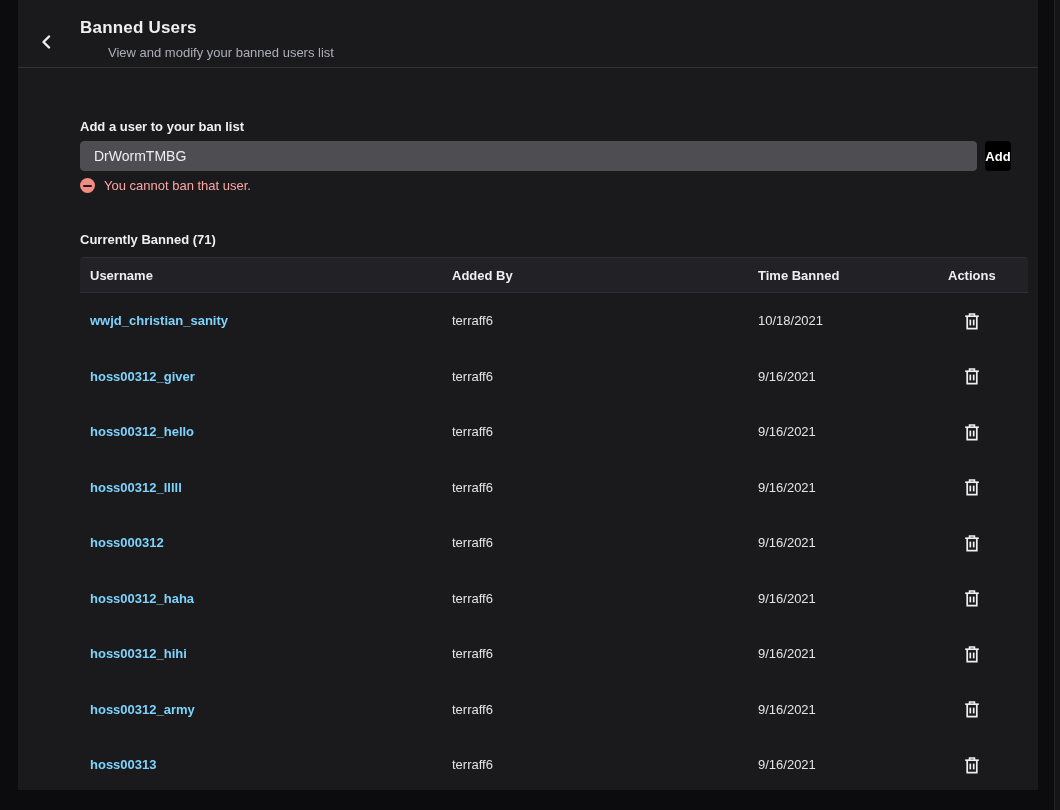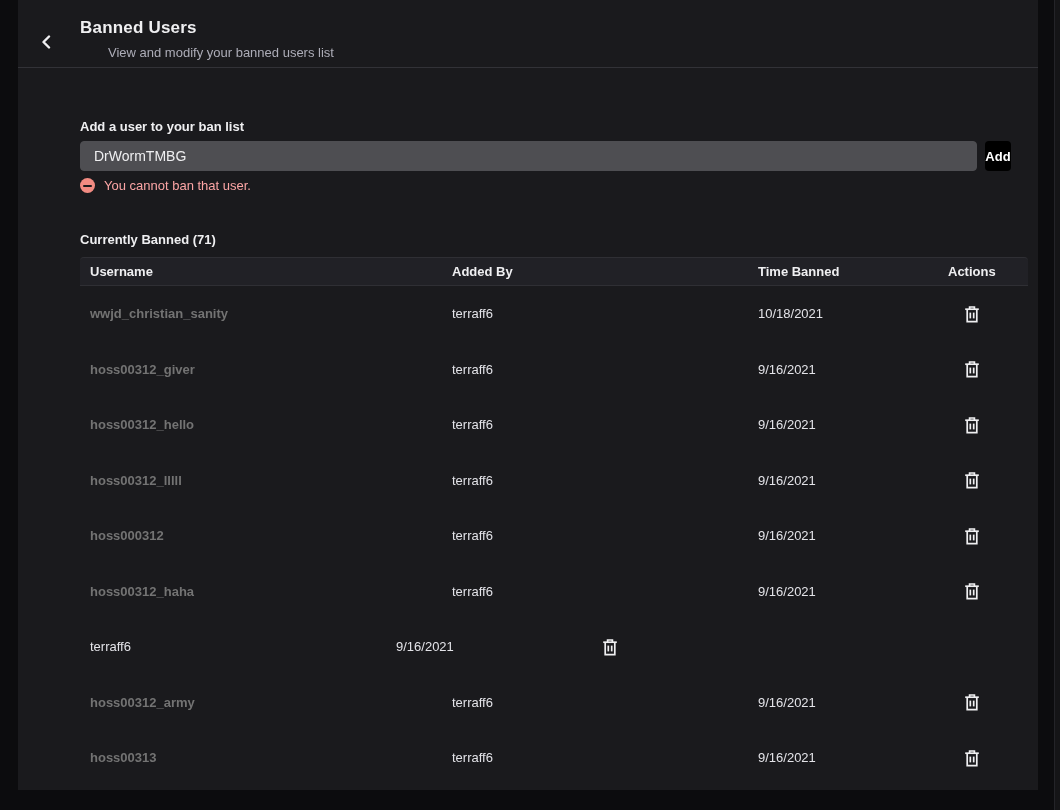--- a/index.html
+++ b/index.html
@@ -54,28 +54,28 @@
     content:""; position:absolute; left:3px; top:6.5px; width:9px; height:2.5px;
     background:#1a1a1d; border-radius:1px;
   }
   .err-text { font-size:13px; color:#fca5a5; }
 
   .banned-heading { position:absolute; left:0; top:146px; font-size:13px; font-weight:700; }
 
   
   .table { position:absolute; left:0; top:171px; width:948px; }
   .thead {
-    display:flex; align-items:center; height:29px;
+    display:flex; align-items:center; height:36px;
     background:#212126; border-radius:4px 4px 0 0;
     border-top:1px solid #2f2f34; border-bottom:1px solid #2f2f34;
     font-size:13px; font-weight:700; color:#efeff1;
   }
   .trow { display:flex; align-items:center; height:55.5px; font-size:13px; }
   .cell { padding-left:10px; overflow:hidden; white-space:nowrap; }
-  .c-user   { flex:0 0 362px; font-weight:700; color:#737373; }
+  .c-user   { flex:0 0 362px; font-weight:700; color:#7dd3fc; }
   .c-added  { flex:0 0 306px; color:#e3e3e8; font-weight:400; }
   .c-time   { flex:0 0 190px; color:#e3e3e8; font-weight:400; }
   .c-actions{ flex:1 1 auto; padding-left:22px; }
   .thead .c-user, .thead .c-added, .thead .c-time { font-weight:700; color:#efeff1; }
   .trash-btn {
     width:24px; height:24px; background:transparent; border:none; cursor:pointer;
     color:#efeff1; display:flex; align-items:center; justify-content:center; border-radius:4px;
   }
 </style>
 </head>
@@ -228,20 +228,21 @@
             <path d="M3.2 4.4v12.2h9.6V4.4"></path>
             <path d="M6.3 7.6v5.8"></path>
             <path d="M9.7 7.6v5.8"></path>
           </svg>
         </span>
       </button>
     </div>
   </div>
 
   <div class="trow">
+    <div class="cell c-user">hoss00312_hihi</div>
     <div class="cell c-added">terraff6</div>
     <div class="cell c-time">9/16/2021</div>
     <div class="cell c-actions">
       <button class="trash-btn">
         <span style="display:flex;">
           <svg width="16" height="18" viewBox="0 0 16 18" fill="none" stroke="currentColor" stroke-width="1.7">
             <path d="M1.2 4.2h13.6"></path>
             <path d="M5.6 4V2h4.8v2"></path>
             <path d="M3.2 4.4v12.2h9.6V4.4"></path>
             <path d="M6.3 7.6v5.8"></path>

